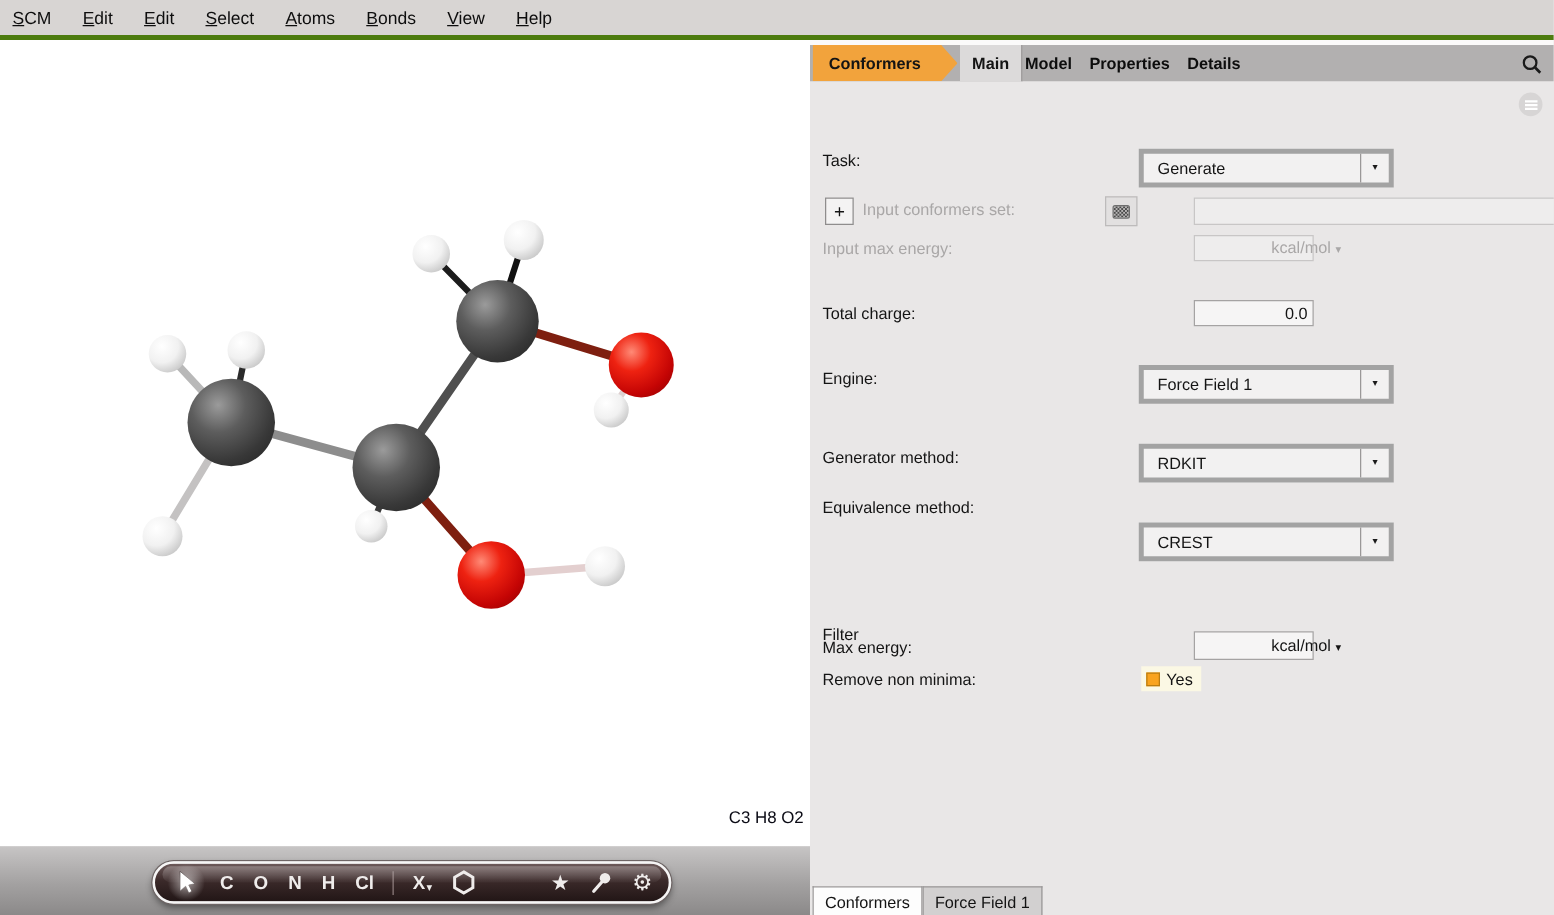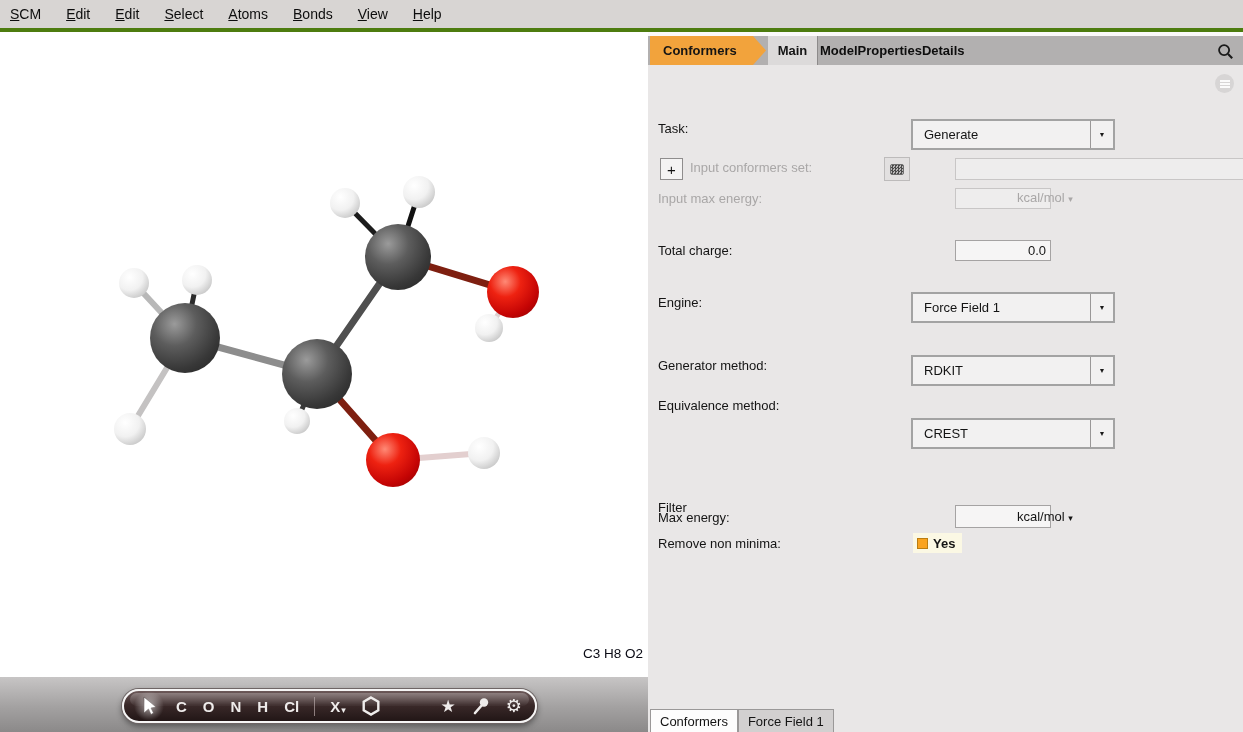--- a/index.html
+++ b/index.html
@@ -43,31 +43,31 @@
   .right-panel { position:absolute; left:648px; top:32px; width:595px; height:700px;
                  background:#e9e7e7; font-size:13px; }
   .tab-gap { position:absolute; top:0; left:0; right:0; height:4px; background:#fbfafa; }
   .tabbar { position:absolute; top:4px; left:0; right:0; height:29px; background:#b2b0b0; }
   .tab-conformers { position:absolute; left:2px; top:0; height:29px; width:116px; background:#f2a33c;
                  clip-path:polygon(0 0, calc(100% - 13px) 0, 100% 50%, calc(100% - 13px) 100%, 0 100%);
                  font-weight:bold; display:flex; align-items:center; padding-left:13px; }
   .tab-main { position:absolute; left:120px; top:0; height:29px; width:50px; background:#dcdada;
                  font-weight:bold; display:flex; align-items:center; justify-content:center;
                  border-right:1px solid #8d8b8b; }
-  .tab-row { position:absolute; left:172px; top:0; height:29px; display:flex; align-items:center; }
+  .tab-row { position:absolute; left:172px; top:0; height:29px; display:flex; align-items:center; gap:14px; }
   .tab-plain { font-weight:bold; color:#0d0d0d; }
   .search-btn { position:absolute; right:7px; top:4px; width:22px; height:22px;
                  display:flex; align-items:center; justify-content:center; }
   .menu-circle { position:absolute; left:567px; top:42px; width:19px; height:19px; border-radius:50%;
                  background:#d7d5d5; display:flex; align-items:center; justify-content:center; }
 
   .lbl { position:absolute; left:10px; white-space:nowrap; }
   .gray { color:#a9a7a7; }
 
-  .dd { position:absolute; left:263px; width:204px; height:31px; border:2px solid #a3a3a3;
+  .dd { position:absolute; left:263px; width:204px; height:31px; border:4px solid #a3a3a3;
         background:#f2f1f1; display:flex; }
   .dd-val { flex:1; display:flex; align-items:center; padding-left:11px; }
   .dd-btn { width:23px; border-left:1px solid #9a9898; display:flex; align-items:center;
         justify-content:center; font-size:7px; color:#1a1a1a; }
 
   .tfield { position:absolute; border:1px solid #a5a3a3; background:#f6f5f5; font-size:13px;
         font-family:inherit; padding:0 4px; color:#141414; outline:none;margin-left:44px; }
   .tfield.dis { border-color:#c8c6c6; background:#eeeded; }
   .num { text-align:right; }
 
@@ -75,21 +75,21 @@
         border:1px solid #8f8d8d; font-size:15px; display:flex; align-items:center; justify-content:center; }
   .browse-btn { position:absolute; left:236px; top:125px; width:26px; height:24px; background:#e2e0e0;
         border:1px solid #bdbbbb; display:flex; align-items:center; justify-content:center; }
   .hatch { width:14px; height:11px; border:1px solid #6e6e6e; border-radius:2px;
         background:repeating-conic-gradient(#4a4a4a 0% 25%, #b8b6b6 0% 50%); background-size:3px 3px; }
 
   .unit { position:absolute; white-space:nowrap; }
   .unit .caret { font-size:9px; }
 
   .yes-box { position:absolute; left:265px; top:501px; height:20px; background:#fbf8e4;
-        display:flex; align-items:center; gap:5px; padding:0 7px 0 4px;font-weight:bold; }
+        display:flex; align-items:center; gap:5px; padding:0 7px 0 4px; }
   .check { width:11px; height:11px; background:#f9a31e; border:1px solid #bb7d10; }
 
   .bottom-tabs { position:absolute; left:0; bottom:0; width:100%; height:24px;
         display:flex; align-items:flex-end; padding-left:2px; }
   .btab { height:23px; border:1px solid #9a9898; border-bottom:none; display:flex; align-items:center;
         padding:0 9px; font-size:13px; background:#d2d0d0; }
   .btab.active { background:#fdfdfd; }
 </style>
 </head>
 <body>

